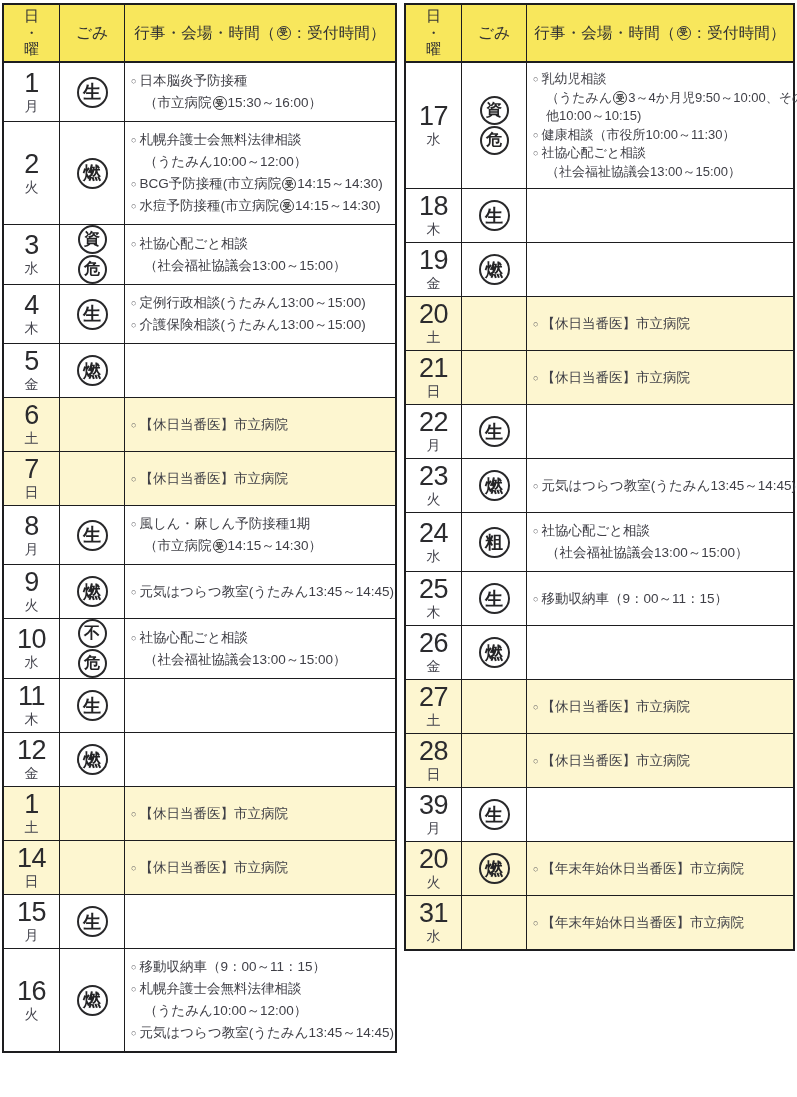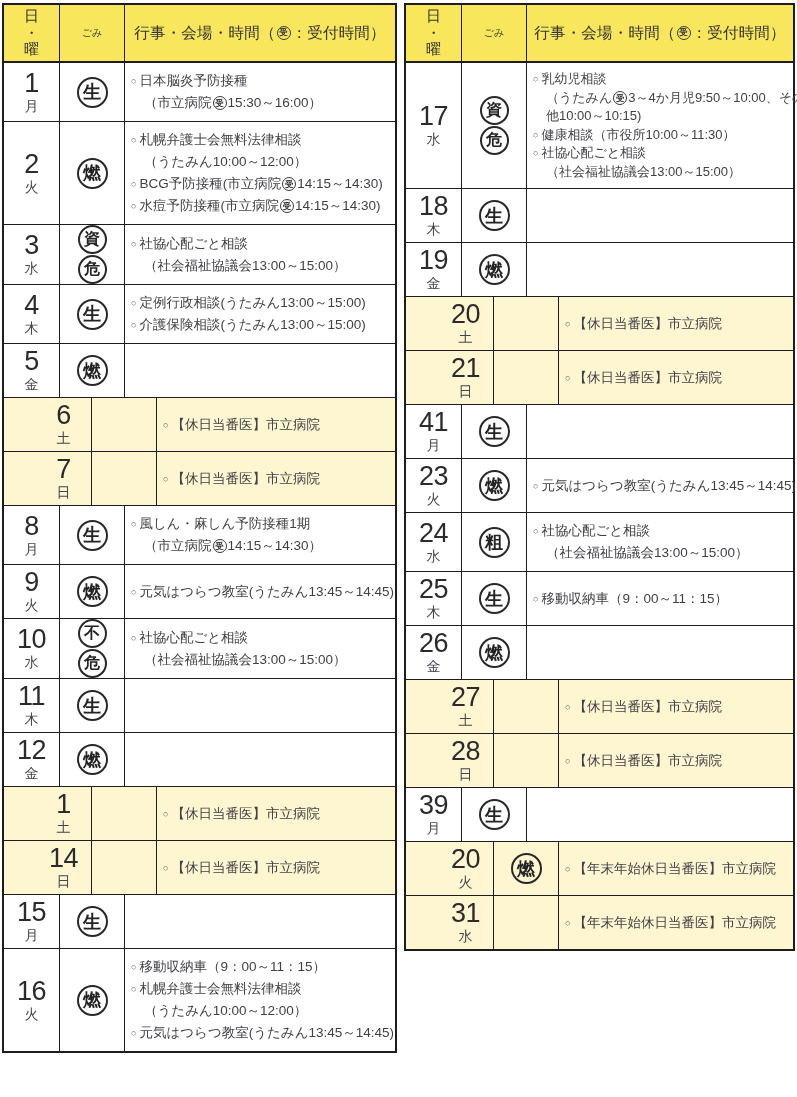--- a/index.html
+++ b/index.html
@@ -23,23 +23,23 @@
     background:#f8e75c;
     min-height:56px;
     border-bottom:1px solid #1d1d1f;
   }
   .cell{box-sizing:border-box;}
   .day-col{width:55px;flex:0 0 55px;display:flex;flex-direction:column;align-items:center;justify-content:center;}
   .gomi-col{width:65px;flex:0 0 65px;border-left:1px solid #1d1d1f;display:flex;flex-direction:column;align-items:center;justify-content:center;gap:1px;}
   .events-col{flex:1 1 auto;border-left:1px solid #1d1d1f;display:flex;flex-direction:column;justify-content:center;padding:7px 4px 7px 6px;}
   .header-row .cell{color:#333333;}
   .hdr-day{font-size:15px;line-height:1.12;font-weight:400;text-align:center;}
-  .hdr-gomi{font-size:10px;}
+  .hdr-gomi{font-size:16px;}
   .hdr-events{font-size:15.5px;letter-spacing:.2px;flex-direction:row;justify-content:center;align-items:center;padding:0 2px;}
-  .row.hl{background:#fdf6d0;padding-left:32px;}
+  .row.hl{background:#fdf6d0;}
   .day-number{font-size:27px;line-height:1.0;color:#2b2b2e;letter-spacing:-.5px;}
   .weekday{font-size:14px;line-height:1.15;color:#45454e;margin-top:1px;}
   .circle-icon{
     width:31px;height:31px;border:2.6px solid #28282a;border-radius:50%;
     display:flex;align-items:center;justify-content:center;
     font-size:18px;font-weight:700;color:#232325;background:transparent;
     box-sizing:border-box;flex:0 0 auto;
   }
   .gomi-col.two .circle-icon{width:29px;height:29px;font-size:16px;border-width:2.4px;}
   .event-line{
@@ -323,21 +323,21 @@
           <span class="day-number">21</span>
           <span class="weekday">日</span>
         </div>
         <div class="cell gomi-col"></div>
         <div class="cell events-col">
           <div class="event-line"><span class="bullet">○</span>【休日当番医】市立病院</div>
         </div>
       </div>
       <div class="row">
         <div class="cell day-col">
-          <span class="day-number">41</span>
+          <span class="day-number">22</span>
           <span class="weekday">月</span>
         </div>
         <div class="cell gomi-col">
           <span class="circle-icon">生</span>
         </div>
         <div class="cell events-col"></div>
       </div>
       <div class="row">
         <div class="cell day-col">
           <span class="day-number">23</span>

